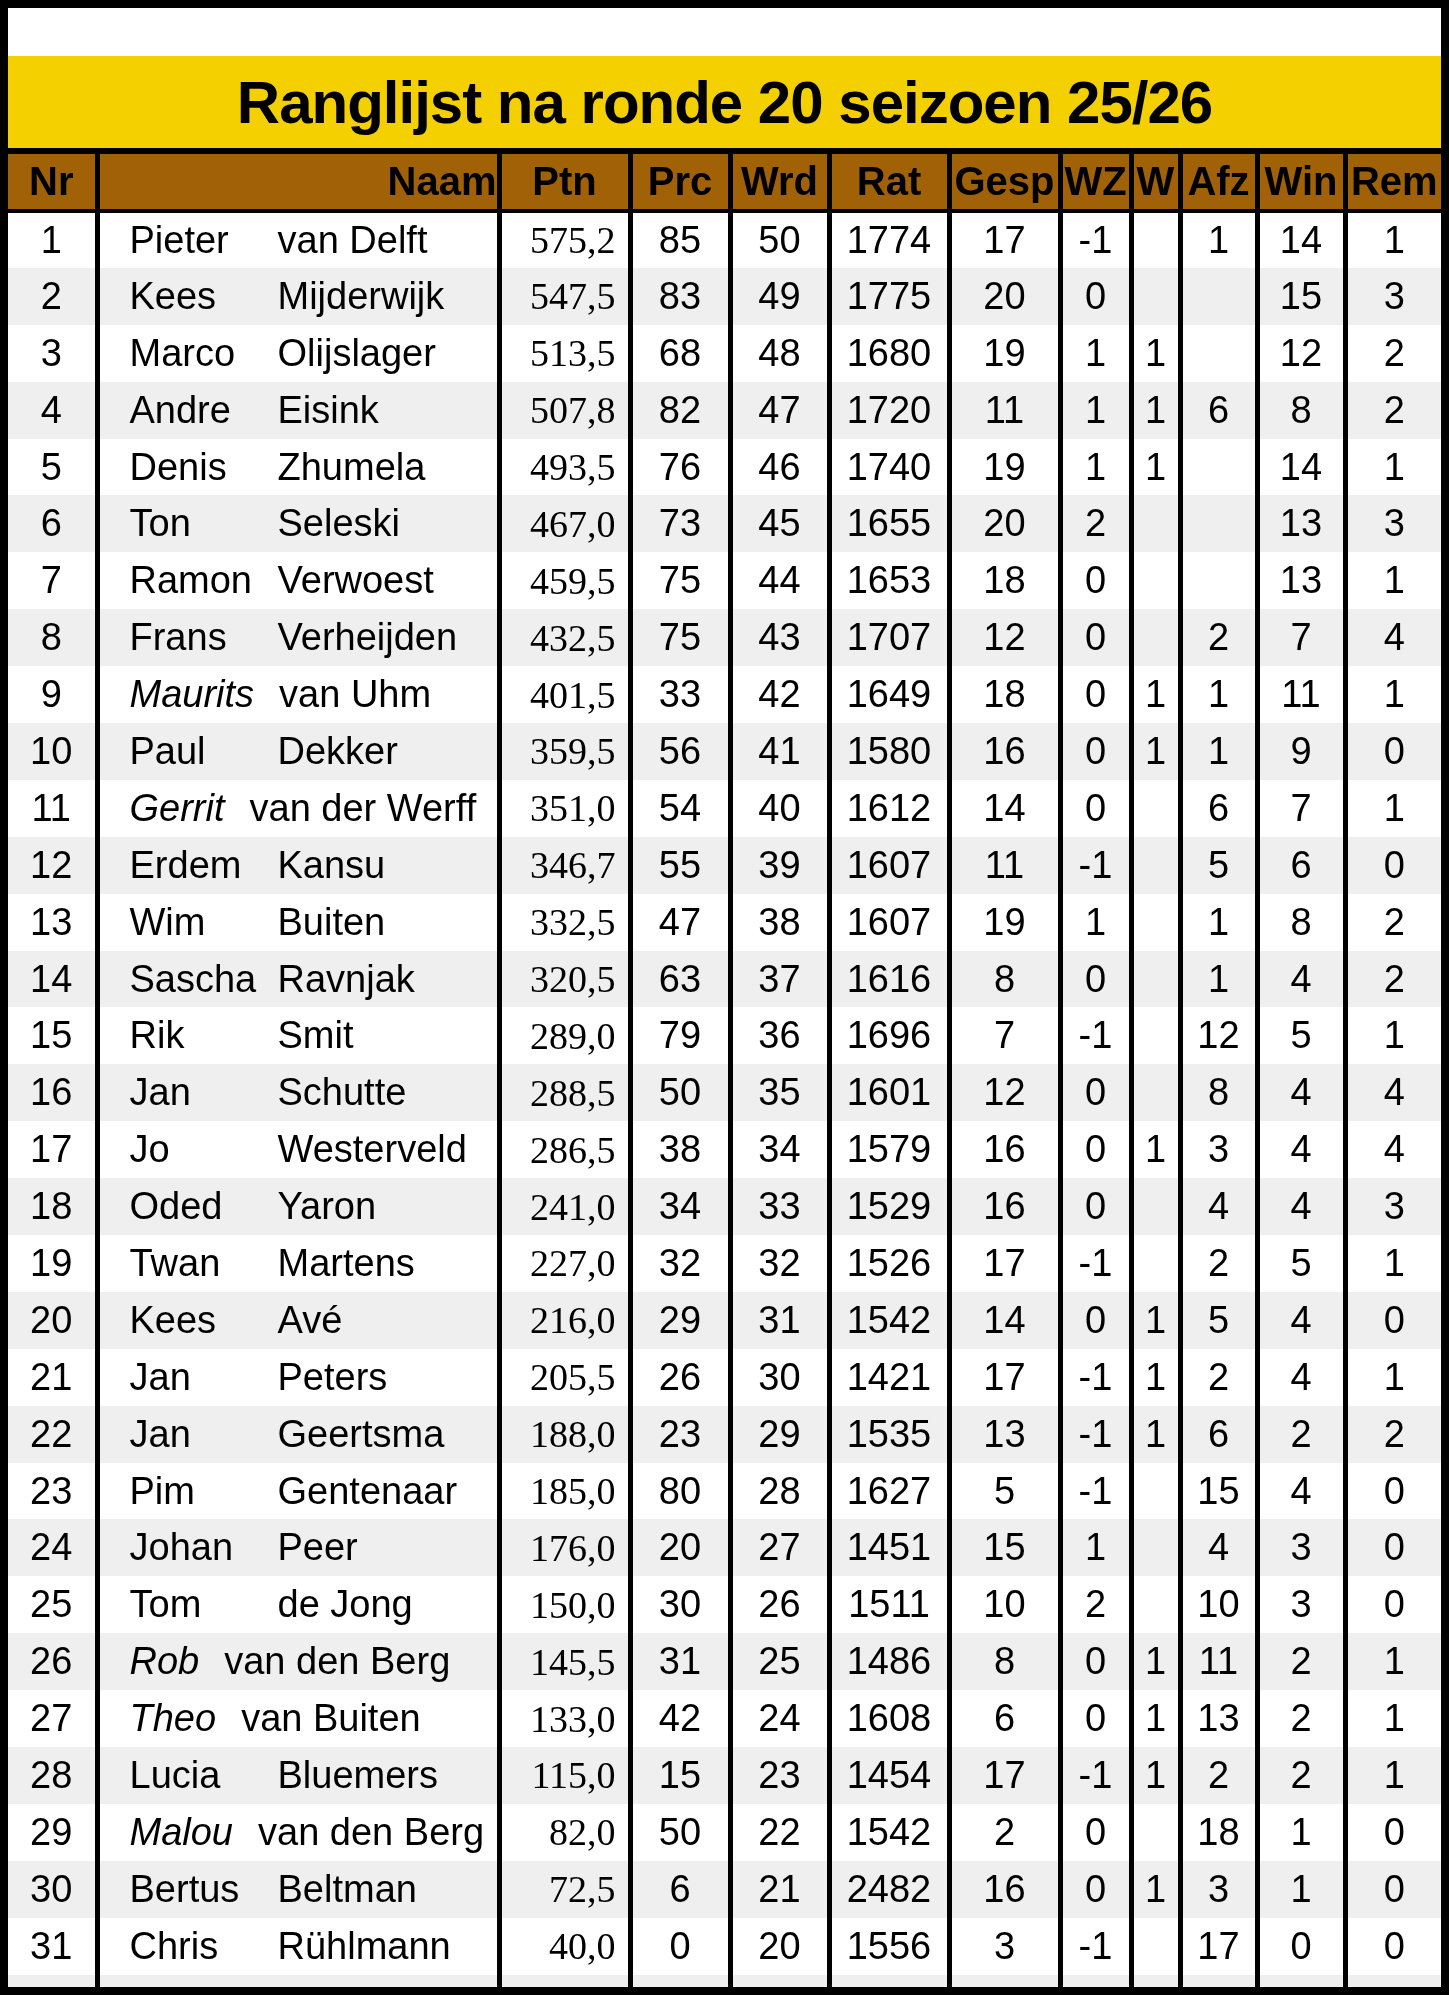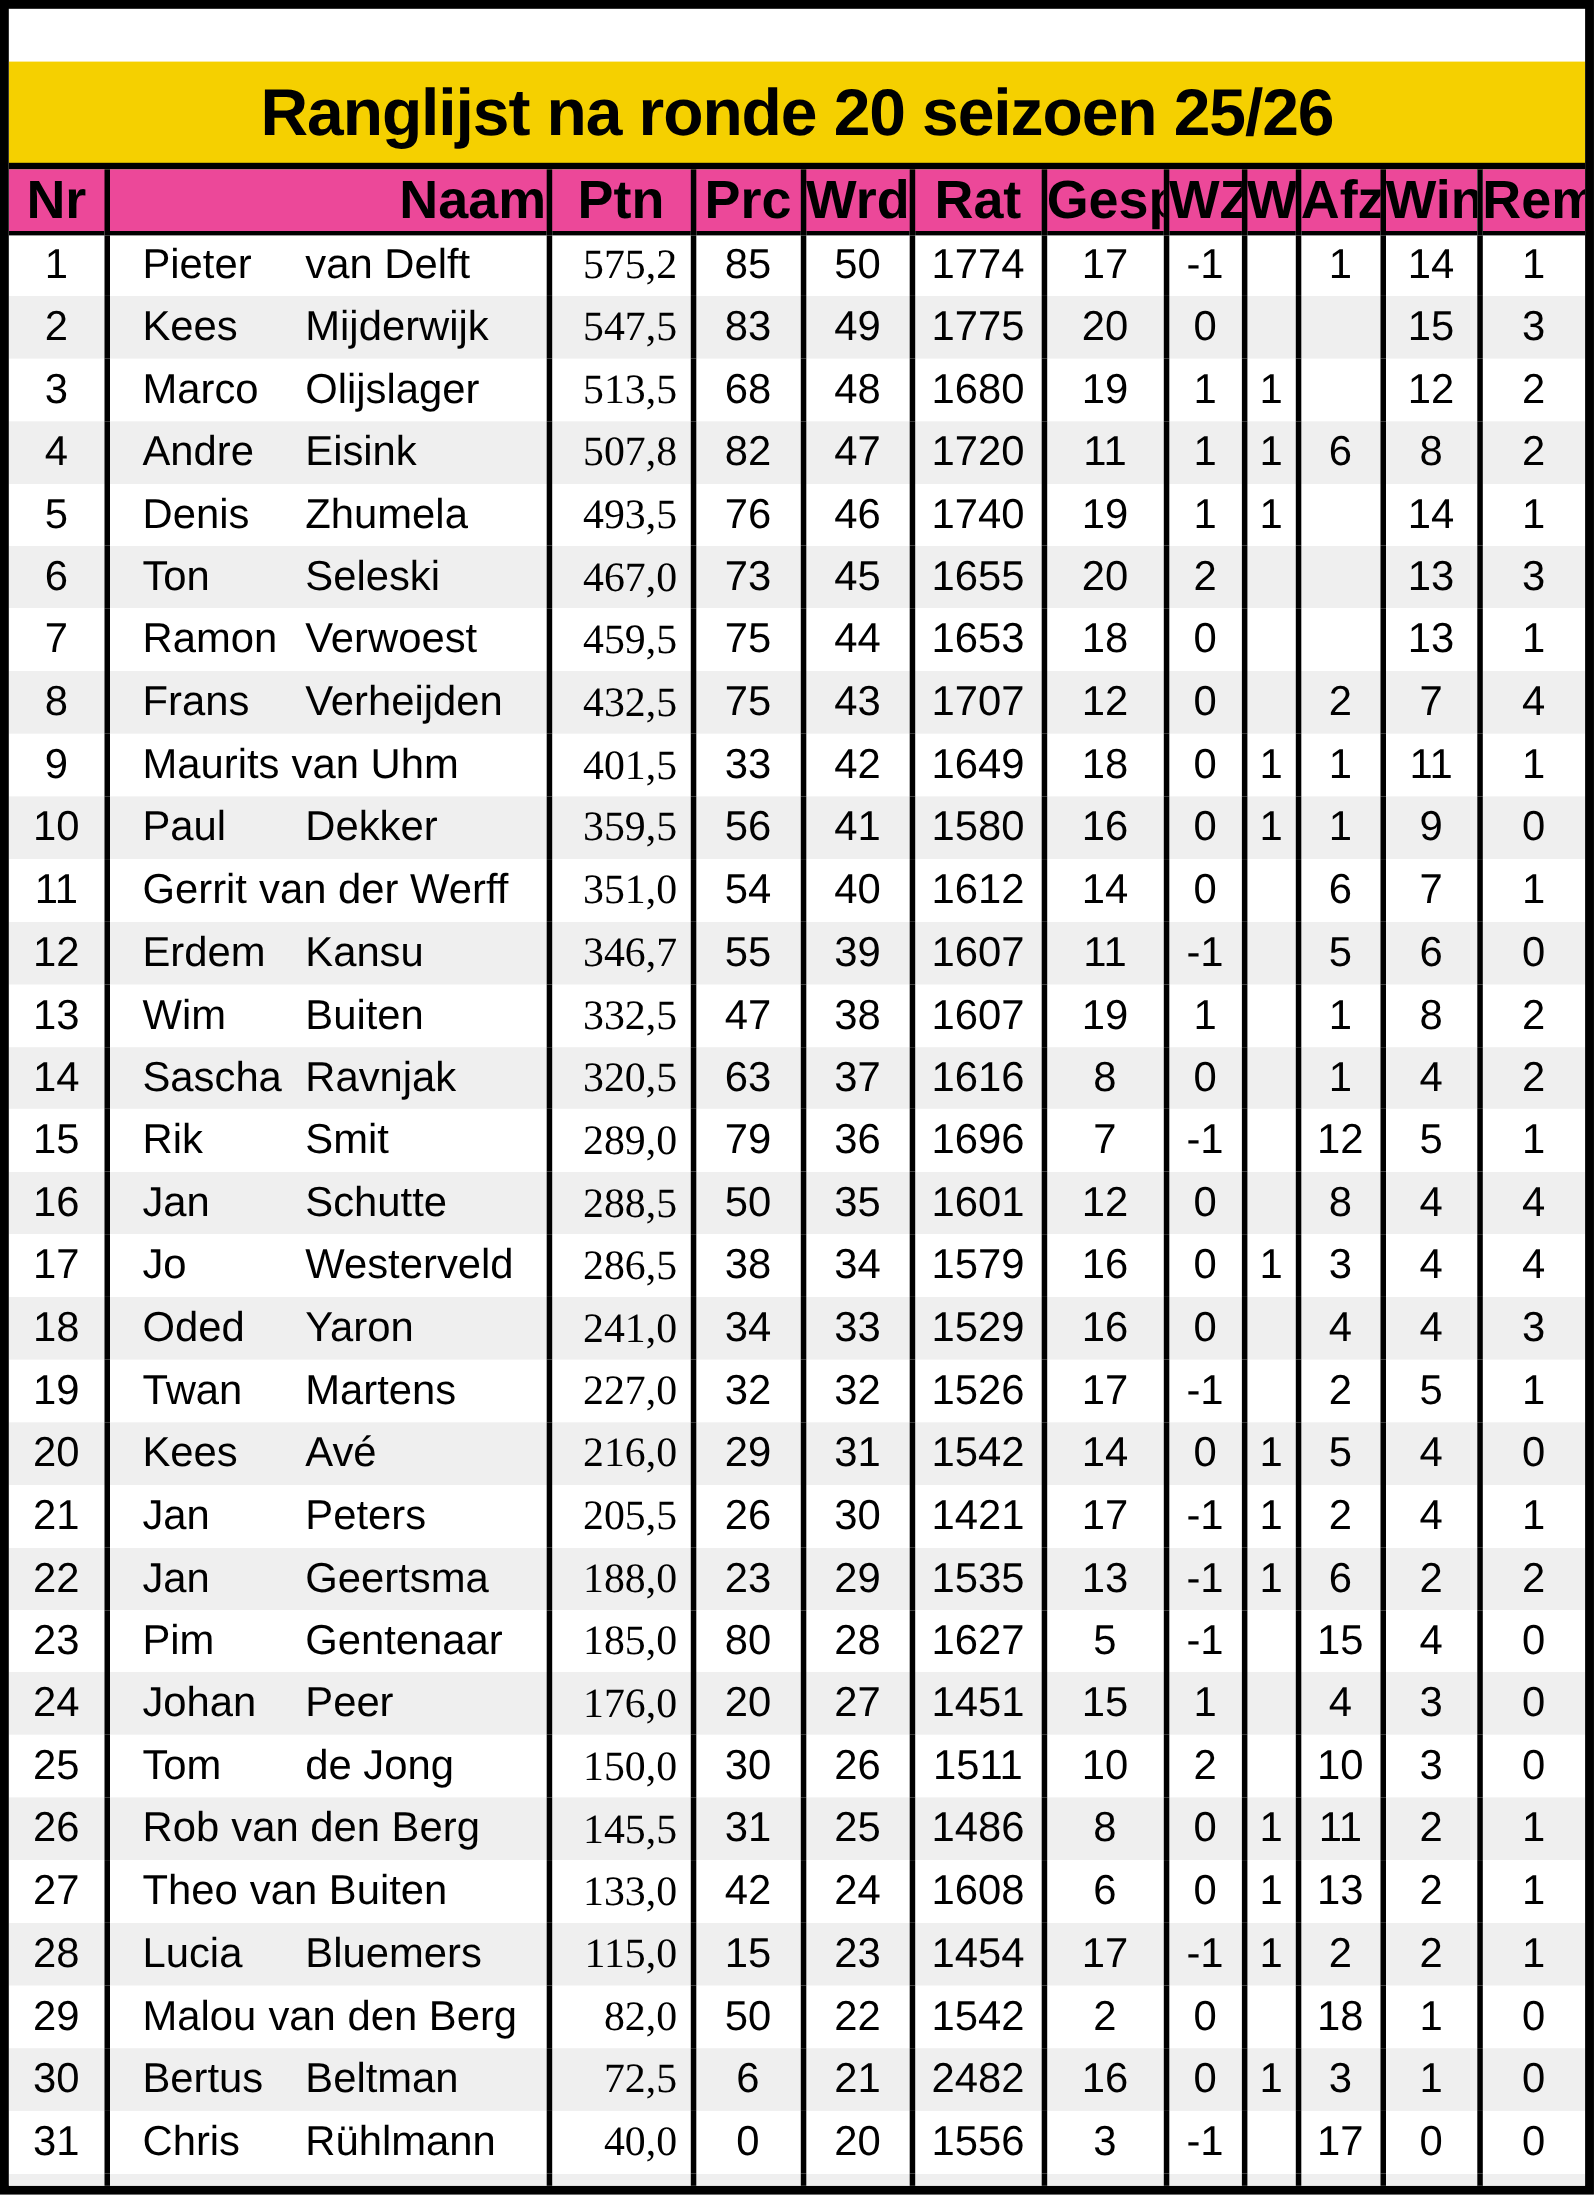--- a/index.html
+++ b/index.html
@@ -10,31 +10,31 @@
   .inner{background:#fff;width:100%;height:100%;display:flex;flex-direction:column;overflow:hidden;}
   .title-bar{
     flex:0 0 92px;background:#F5D000;border-bottom:6px solid #000;
     display:flex;align-items:center;justify-content:center;
     font-size:60px;font-weight:bold;letter-spacing:-1px;white-space:nowrap;margin-top:48px;
   }
   table{border-collapse:collapse;table-layout:fixed;width:100%;}
   th,td{border-left:5px solid #000;overflow:hidden;white-space:nowrap;vertical-align:middle;box-sizing:border-box;}
   th:first-child,td:first-child{border-left:none;}
   th{
-    height:57px;background:#ec4899;border-bottom:4px solid #000;
-    font-size:49px;font-weight:bold;text-align:center;padding:0;
+    height:57px;background:#a16207;border-bottom:4px solid #000;
+    font-size:40px;font-weight:bold;text-align:center;padding:0;
   }
   th.naam{text-align:right;padding-left:30px;}
   td{height:56.9px;font-size:38px;padding:0;text-align:center;}
   tbody tr:nth-child(even){background:#EFEFEF;}
   td.name{text-align:left;padding-left:30px;}
   td.r{text-align:right;padding-right:12px;font-family:Liberation Serif, serif;}
   .name-flex{display:flex;align-items:center;}
   .fn{display:inline-block;min-width:148px;white-space:pre;}
-  tr.merged .fn{min-width:0;margin-right:11px;}
+  tr.merged .fn{min-width:0;margin-right:25px;font-style:italic;}
 </style>
 </head>
 <body>
 
 <div class="sheet">
   <div class="inner">
     <div class="title-bar">Ranglijst na ronde 20 seizoen 25/26</div>
     <table>
       <colgroup>
         <col style="width:89px">

